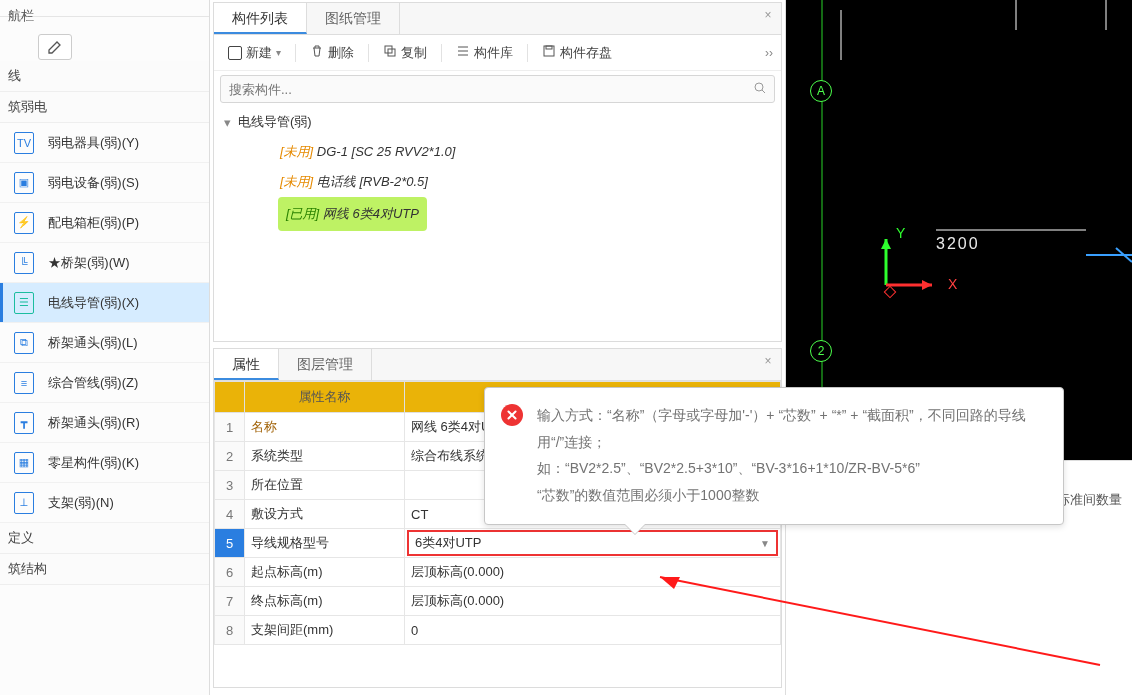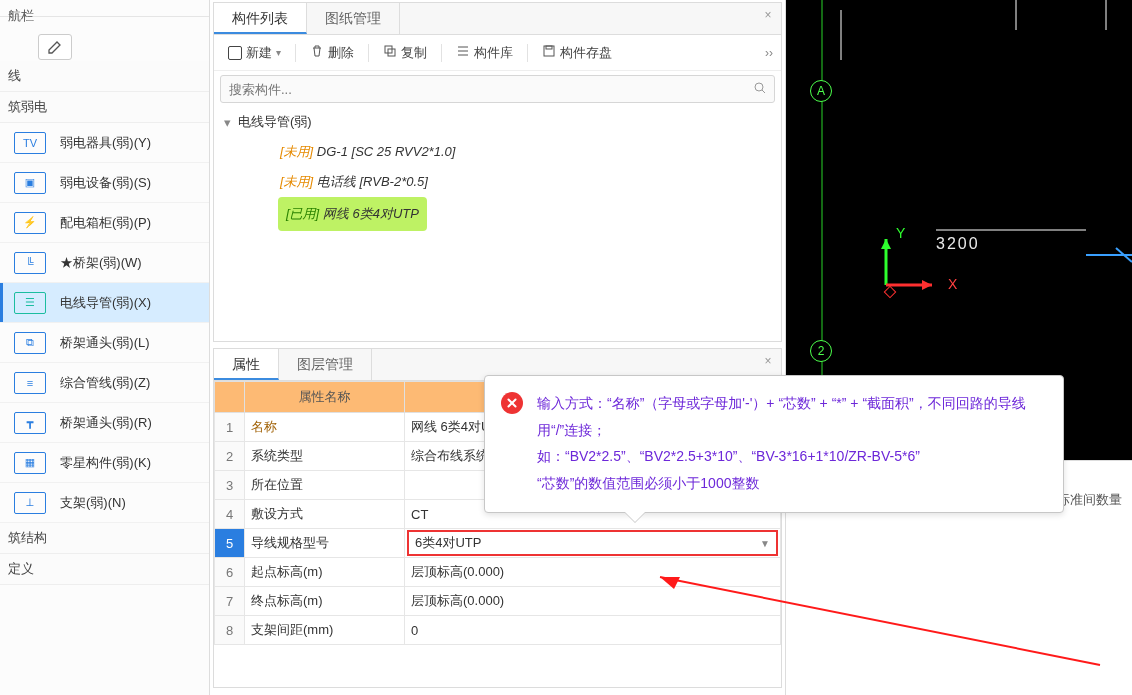--- a/index.html
+++ b/index.html
@@ -37,21 +37,21 @@
   .nav-item {
     display:flex; align-items:center;
     height:40px; padding:0 6px 0 14px; gap:14px;
     border-bottom:1px solid #f1f1f1; cursor:pointer; position:relative;
   }
   .nav-item.active { background:#d6ecff; }
   .nav-item.active::before {
     content:""; position:absolute; left:0; top:0; bottom:0; width:3px; background:#2a7ee0;
   }
   .nav-icon {
-    width:32px; height:22px; display:flex; align-items:center; justify-content:center;
+    width:20px; height:22px; display:flex; align-items:center; justify-content:center;
     border:1px solid #2a7ee0; border-radius:2px; color:#2a7ee0; font-size:11px;
   }
   .nav-icon.teal { border-color:#1bbda0; color:#1bbda0; }
 
   
   .center-col {
     position:absolute; left:210px; top:0; width:576px; height:695px;
     border-right:1px solid #ddd; background:#fff;
   }
 
@@ -103,21 +103,21 @@
   .tree-root .caret { position:absolute; left:-14px; top:2px; color:#888; }
   .tree-children { margin-left:40px; margin-top:6px; }
   .tree-item { padding:6px 2px; color:#333; cursor:pointer;font-style:italic; }
   .tree-item .tag-new  { color:#e68a00; }
   .tree-item .tag-used { color:#2a8200; }
   .tree-item.selected { background:#bef264; display:inline-block; padding:8px 8px; border-radius:4px;}
   .prop-table {
     width:100%; border-collapse:collapse; font-size:13px;
   }
   .prop-table th {
-    background:#fdba74; font-weight:normal; color:#555; padding:6px 4px;
+    background:#eab308; font-weight:normal; color:#555; padding:6px 4px;
     border:1px solid #e0e0e0; text-align:center;
   }
   .prop-table td {
     border:1px solid #e6e6e6; padding:5px 6px; color:#333; height:24px;
   }
   .prop-table td.idx { width:30px; text-align:center; color:#777; background:#fafafa;}
   .prop-table td.name { width:160px; }
   .prop-table tr.sel td.idx { background:#2a7ee0; color:#fff; }
   .prop-table td.valcell { }
   .link-blue { color:#a16207; cursor:pointer; }
@@ -144,24 +144,24 @@
 
   
   .right-blank {
     position:absolute; left:786px; top:460px; right:0; bottom:0; background:#fff;
     border-top:1px solid #ddd;
   }
   .right-blank .hdr { position:absolute; right:10px; top:30px; color:#555; font-size:13px; }
 
   
   .tip {
-    position:absolute; left:484px; top:375px; width:580px;
+    position:absolute; left:484px; top:387px; width:580px;
     background:#fff; border:1px solid #c7c7c7; border-radius:4px;
     padding:14px 20px 16px 52px; box-shadow:0 2px 6px rgba(0,0,0,.12);
-    color:#6d28d9; line-height:1.9; font-size:14px; z-index:50;
+    color:#737373; line-height:1.9; font-size:14px; z-index:50;
   }
   .tip .err-icon {
     position:absolute; left:16px; top:16px; width:22px; height:22px; border-radius:50%;
     background:#e33; display:flex; align-items:center; justify-content:center;
   }
   .tip .err-icon::before, .tip .err-icon::after {
     content:""; position:absolute; width:12px; height:2px; background:#fff; border-radius:1px;
   }
   .tip .err-icon::before { transform:rotate(45deg); }
   .tip .err-icon::after  { transform:rotate(-45deg); }
@@ -227,22 +227,22 @@
       </div>
       <div class="nav-item">
         <span class="nav-icon">▦</span>
         <span>零星构件(弱)(K)</span>
       </div>
       <div class="nav-item">
         <span class="nav-icon">⟂</span>
         <span>支架(弱)(N)</span>
       </div>
     </div>
+  <div class="section-title">定义</div>
   <div class="section-title">筑结构</div>
-  <div class="section-title">定义</div>
 </div>
 
 <div class="center-col">
 
   <div class="panel-frame" style="height:340px">
     <div class="panel-closer">×</div>
     <div class="tabs">
       <div class="tab active">构件列表</div>
       <div class="tab">图纸管理</div>
     </div>

